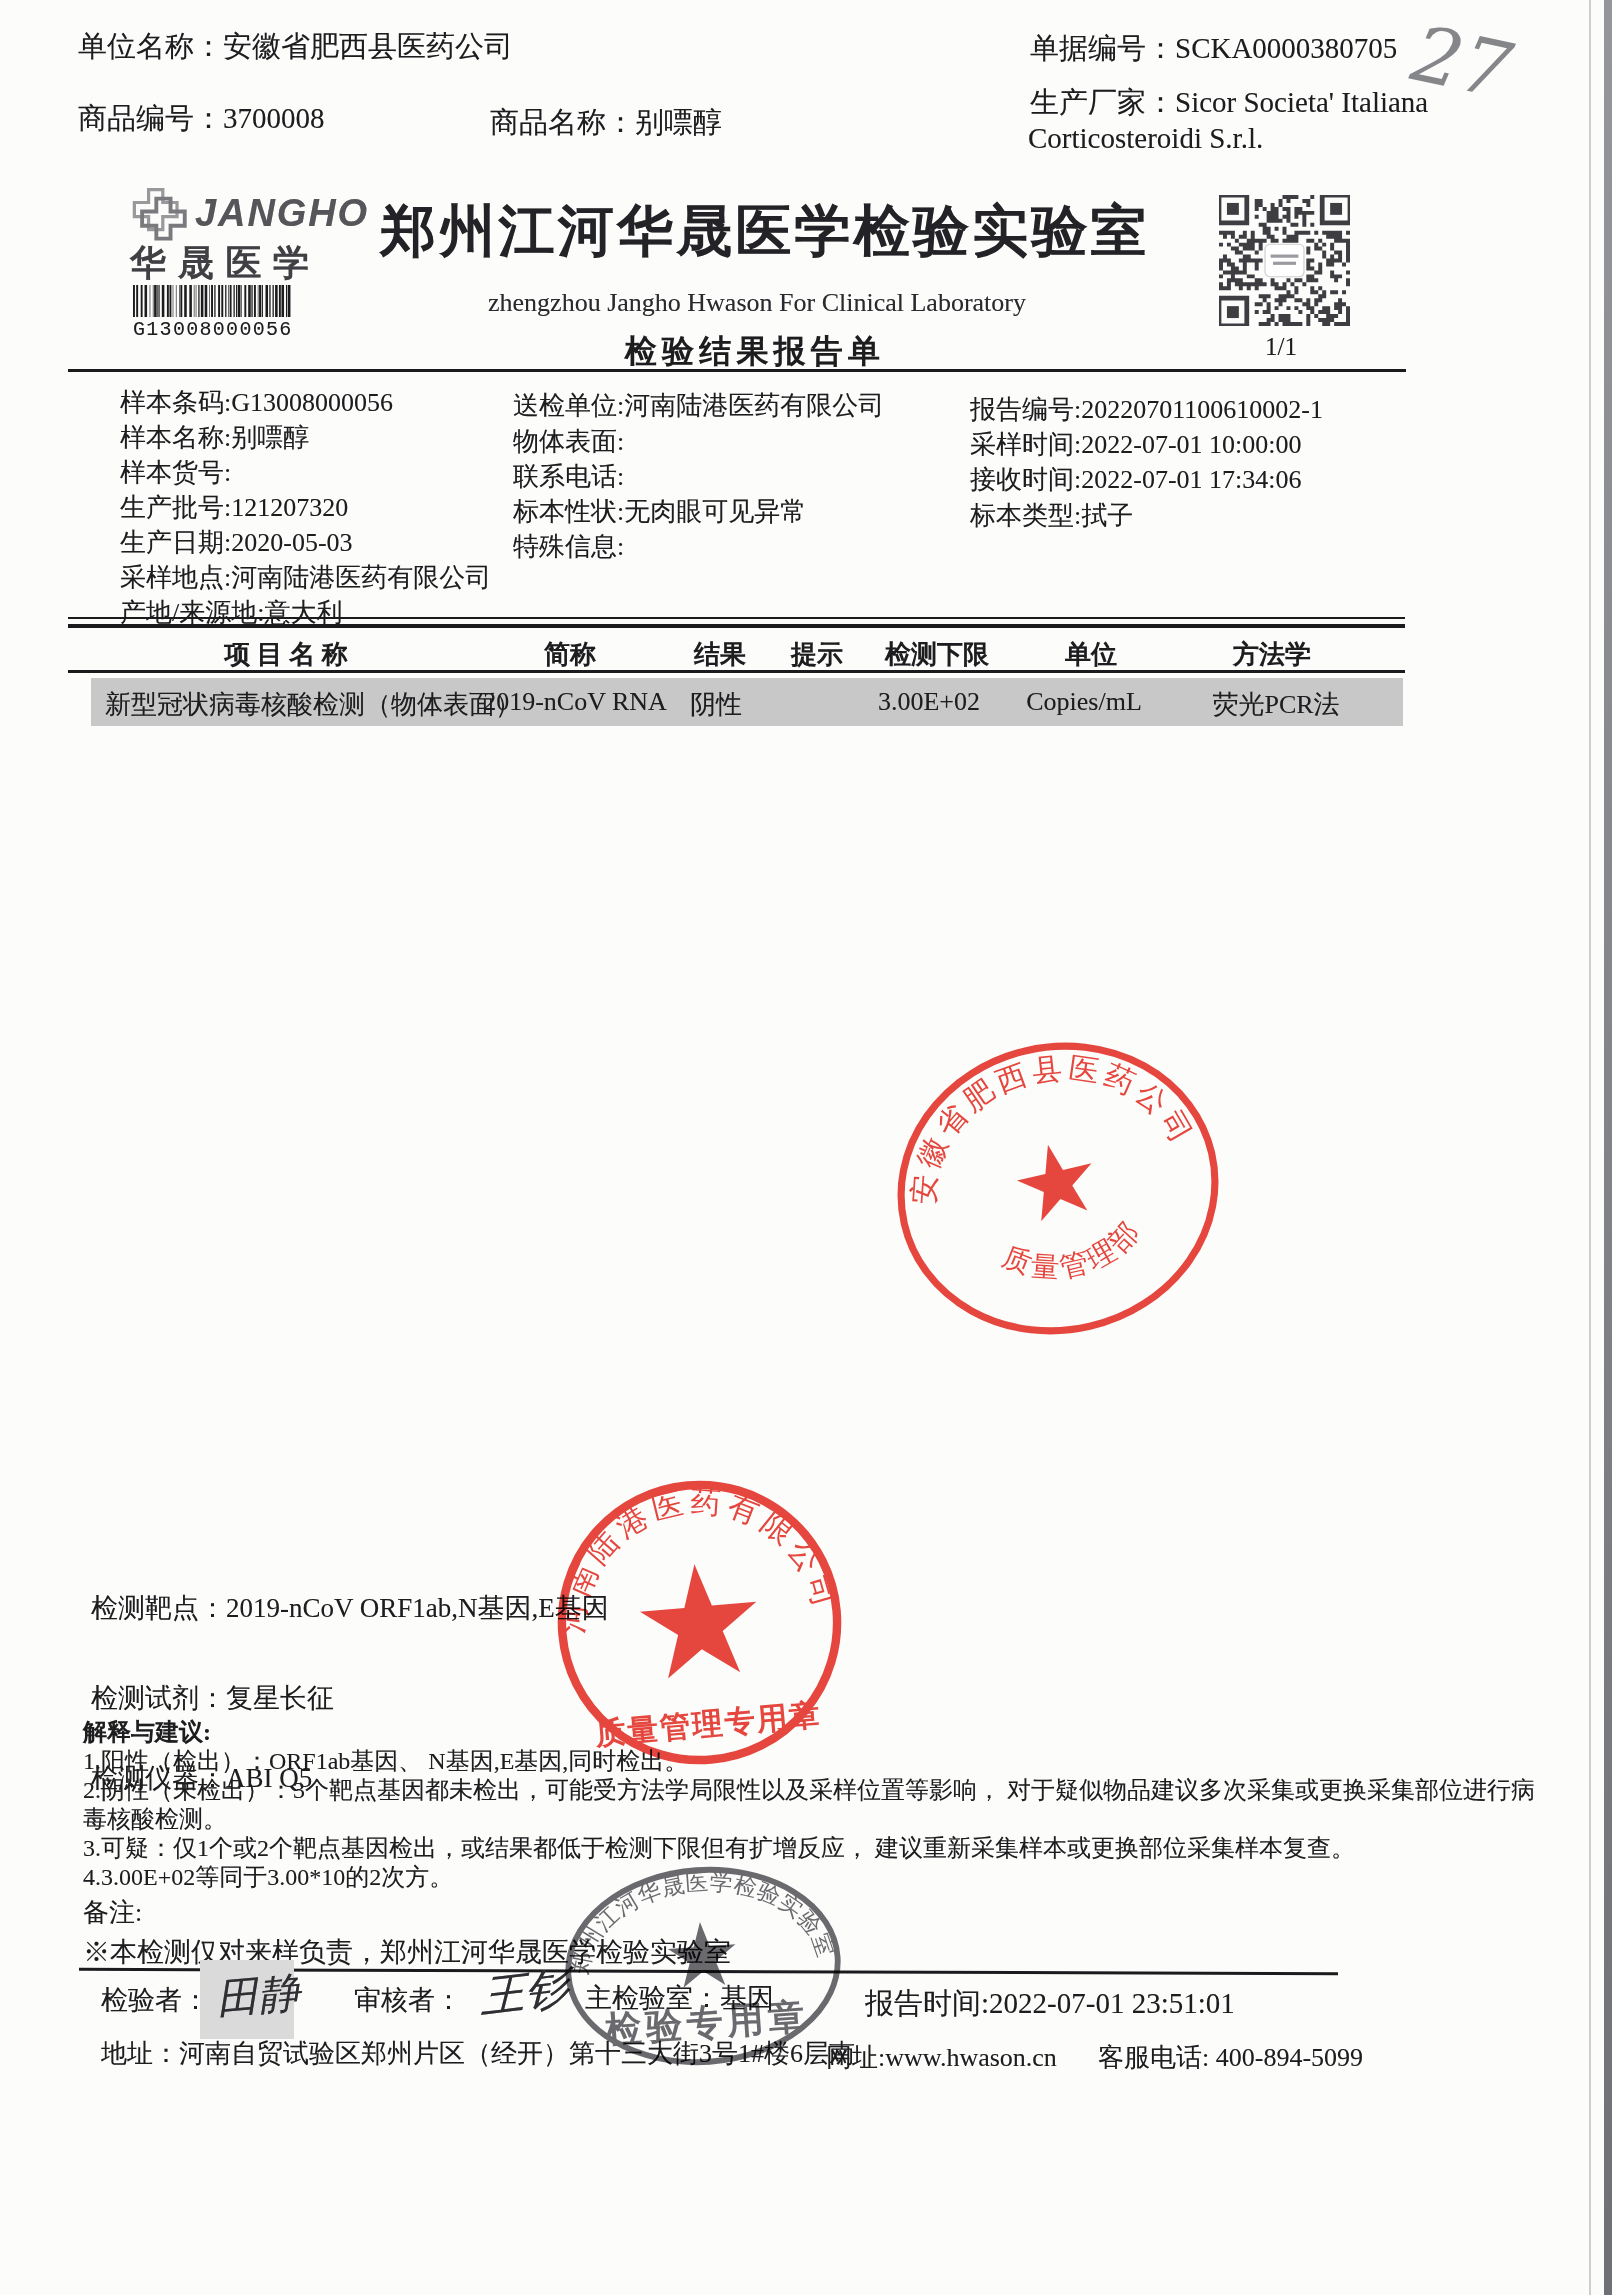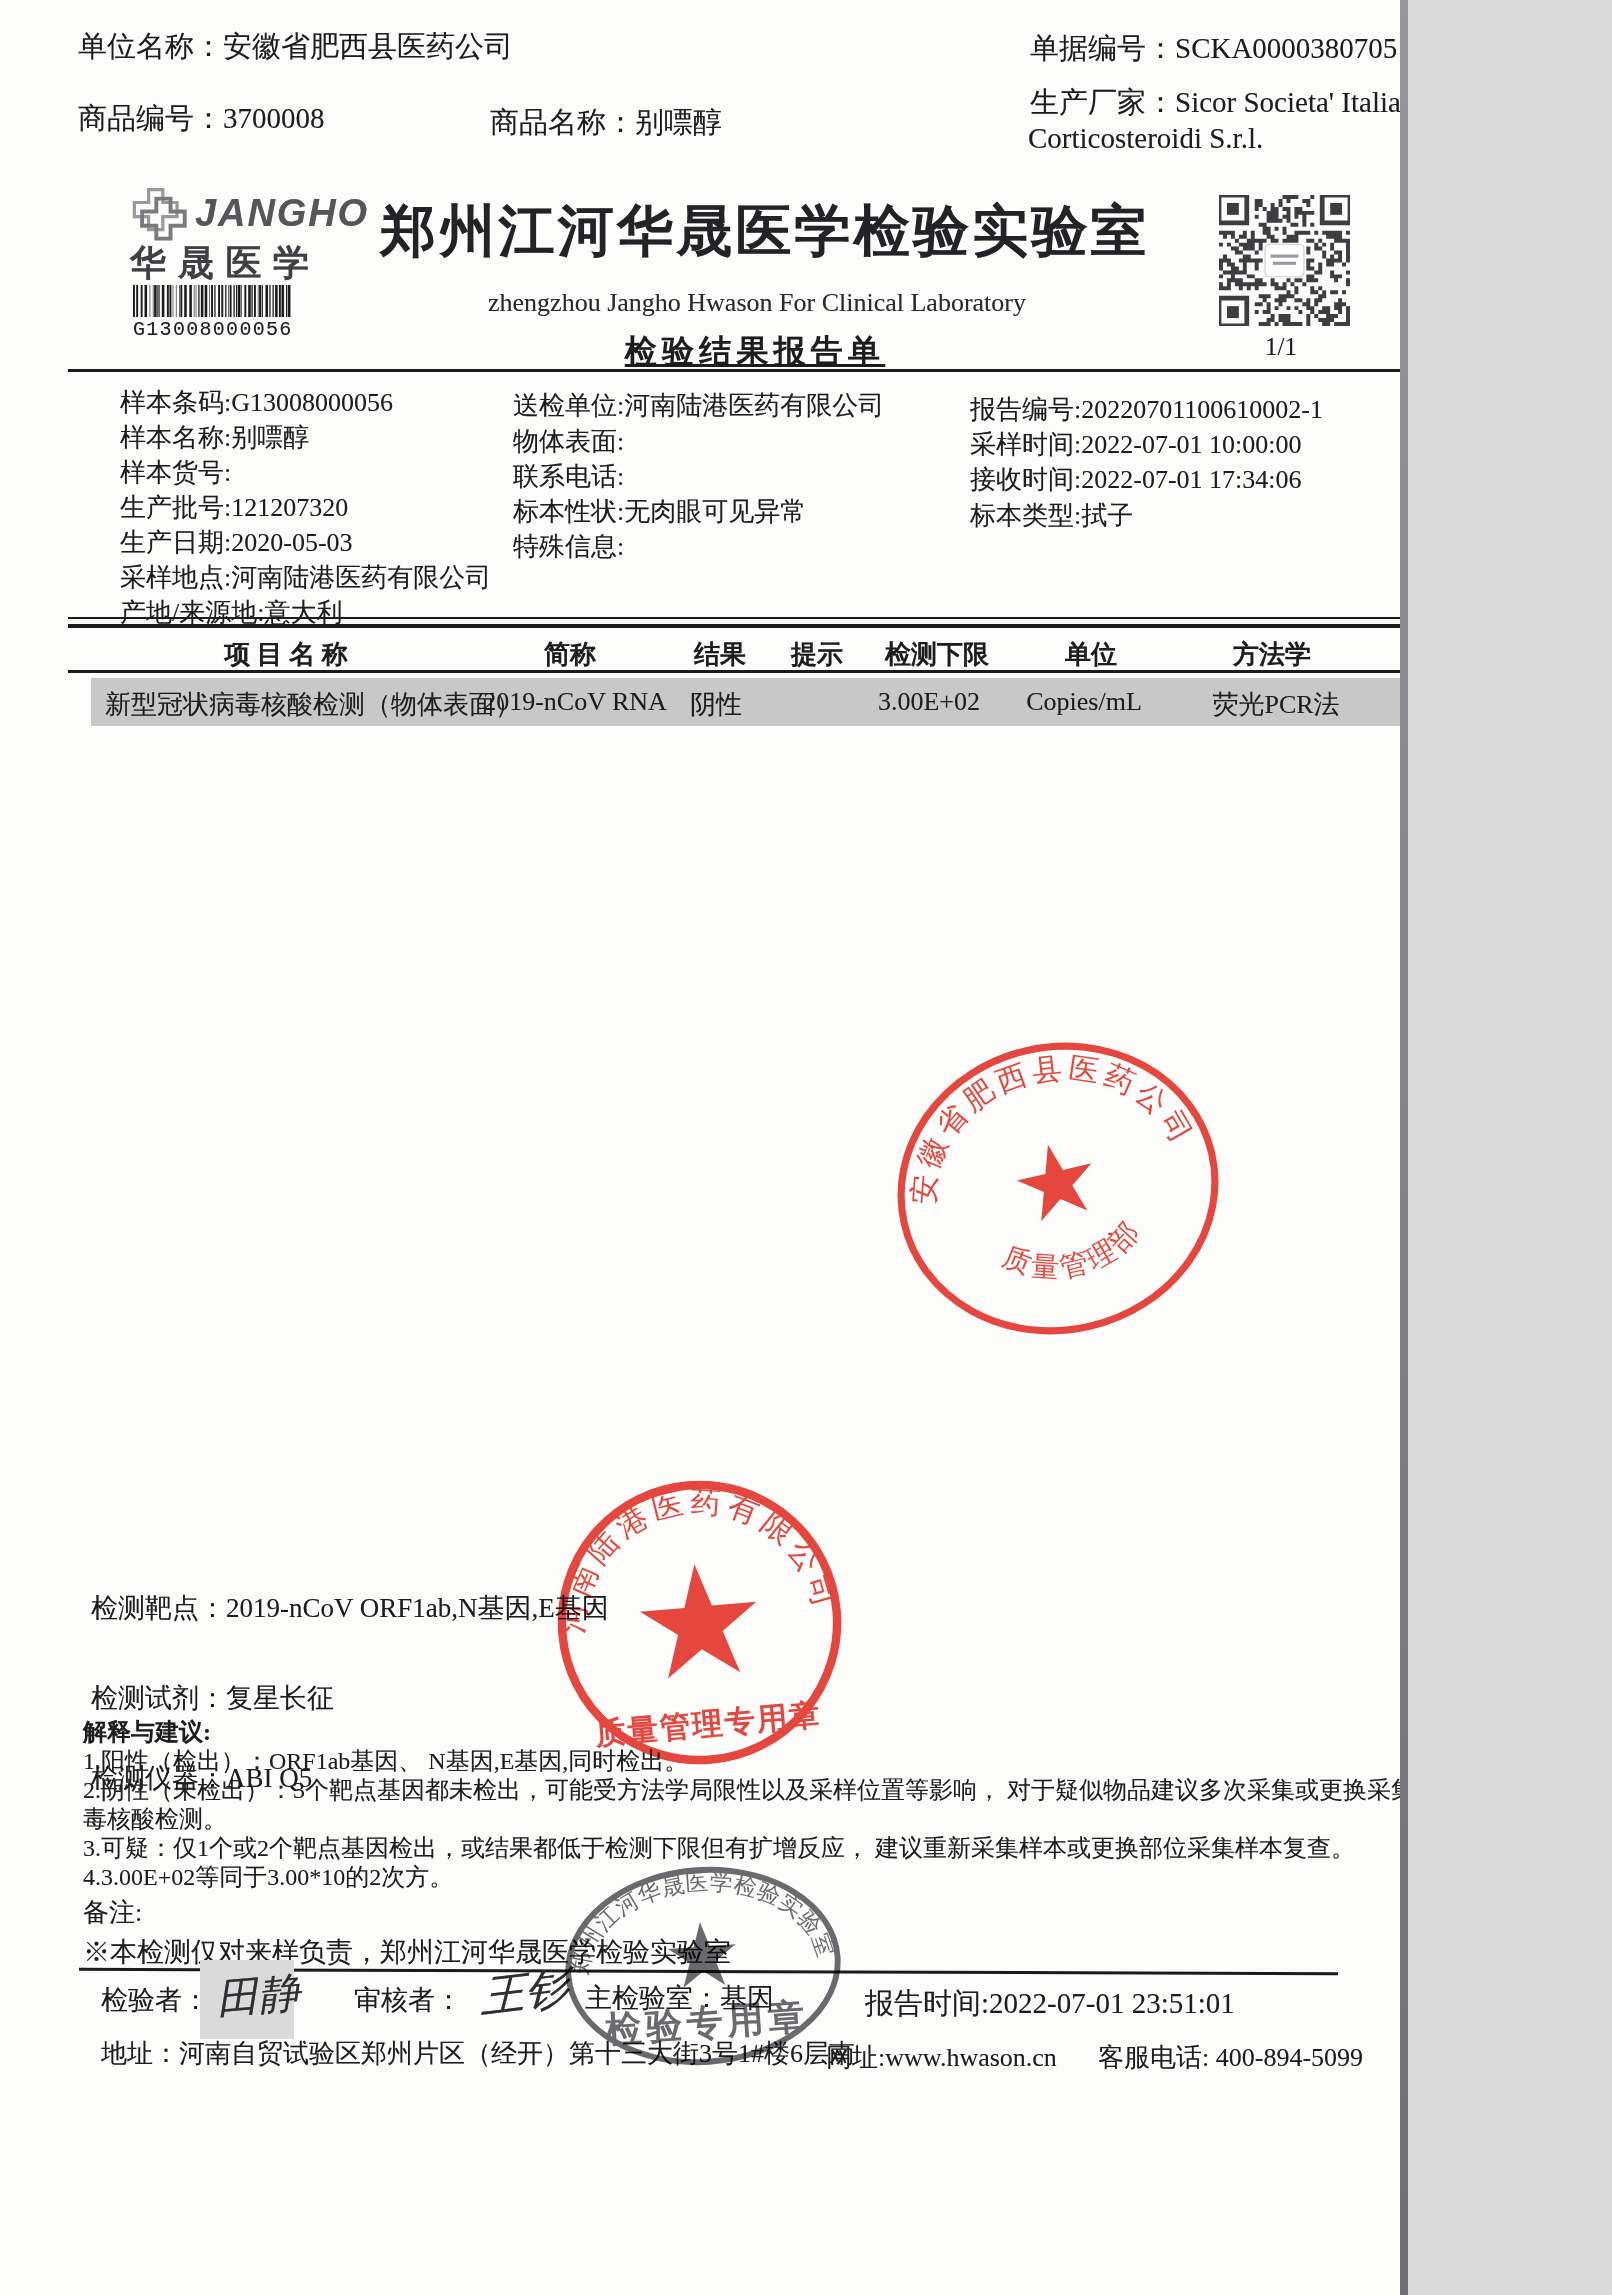--- a/index.html
+++ b/index.html
@@ -1,36 +1,36 @@
 <!DOCTYPE html>
 <html style="font-size:10.4px"><head>
 <meta charset="utf-8">
 <style>
   html,body{margin:0;padding:0;background:#d9d9d9;}
-  .page{position:relative;width:1408px;height:2295px;background:#fcfcfb;overflow:hidden;
+  .page{position:relative;width:1612px;height:2295px;background:#fcfcfb;overflow:hidden;
         font-family:"Liberation Serif","DejaVu Serif",serif;color:#1d1d20;}
   .t{position:absolute;white-space:nowrap;text-shadow:0 0 0.6px rgba(50,50,50,.35);}
   .fs38{font-size:25px}.fs40{font-size:26px}.fs42{font-size:27px}.fs44{font-size:29px}
   .bold{font-weight:bold}
   .hline{position:absolute;background:#1b1b1d;}
   .vline{position:absolute;background:#aab0b8;}
   .center{transform:translateX(-50%);}
   .grayrow{position:absolute;background:#c8c8c8;}
   .sigbox{position:absolute;background:#dadada;}
   .hand{font-style:italic;color:#2e2e33;text-shadow:0 0 0.6px rgba(40,40,40,.5);}
   .pencil{position:absolute;font-style:italic;color:#85868a;transform:rotate(12deg);
           font-size:77px;font-family:"DejaVu Serif",serif;}
   .stamp{position:absolute;mix-blend-mode:multiply;opacity:.92;}
   .brand-en{font-family:"Liberation Sans","DejaVu Sans",sans-serif;font-weight:bold;font-style:italic;
             color:#56565a;letter-spacing:1.9px;font-size:38px;text-align:center;}
   .brand-cn{letter-spacing:11.7px;font-size:36px;color:#3f3f44;font-weight:bold;}
   .mono{font-family:"Liberation Mono","DejaVu Sans Mono",monospace;}
   .title{font-size:56px;font-weight:bold;letter-spacing:3.2px;color:#232327;}
   .subtitle{font-size:26px;color:#2a2a2e;}
-  .reptype{font-size:32px;font-weight:bold;letter-spacing:5.2px;text-decoration:underline;}
+  .reptype{font-size:32px;font-weight:bold;letter-spacing:5.2px;}
   .interp{position:absolute;left:83px;top:1718px;width:1452px;font-size:24px;line-height:29px;
           text-shadow:0 0 0.6px rgba(50,50,50,.35);}
   .interp div{margin:0;}
 </style>
 </head>
 <body>
 
 <div class="page">
 
   <div class="t fs44" style="left:78px;top:27px">

